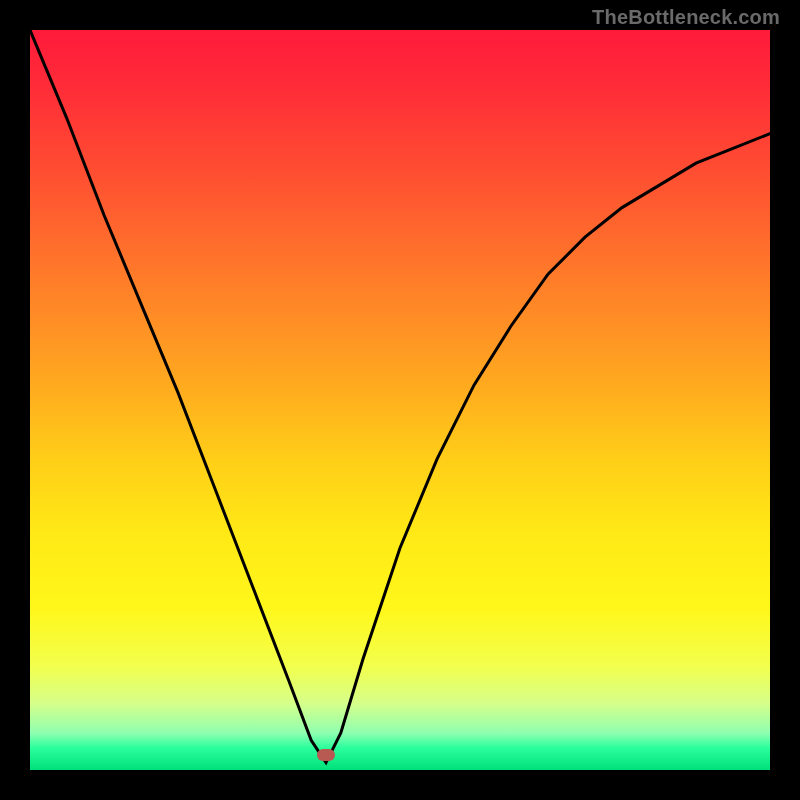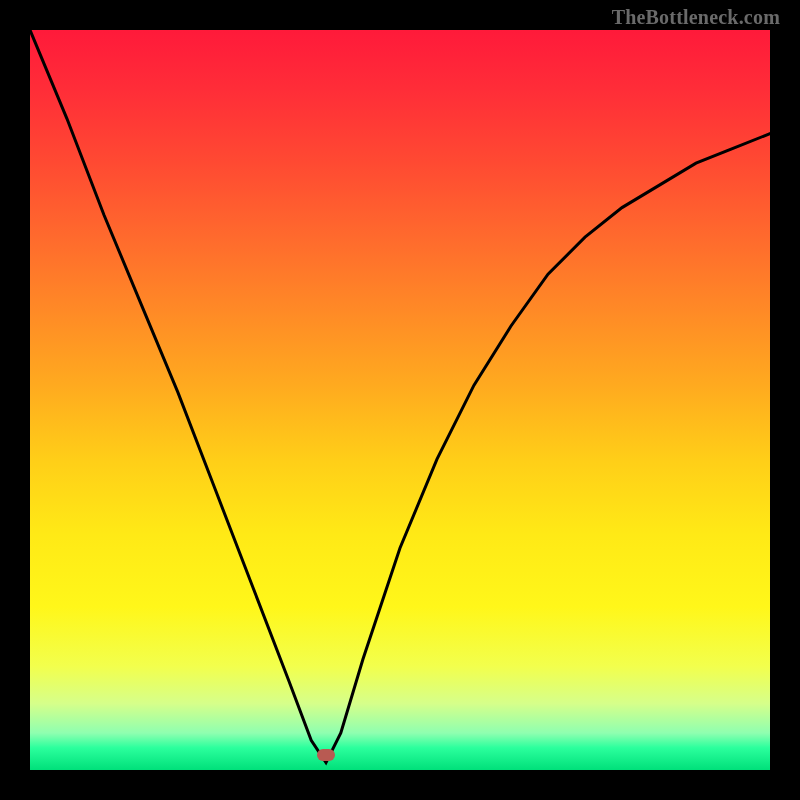--- a/index.html
+++ b/index.html
@@ -29,21 +29,21 @@
       #f2ff4d 86%,
       #d6ff8a 91%,
       #8fffb0 95%,
       #2bff9d 97%,
       #00e07a 100%);
   }
   .watermark {
     position: absolute;
     top: 6px;
     right: 20px;
-    font-family: Liberation Serif, serif;
+    font-family: Liberation Sans, sans-serif;
     font-size: 20px;
     font-weight: bold;
     color: #6a6a6a;
     letter-spacing: 0.2px;
   }
   .marker {
     position: absolute;
     width: 18px;
     height: 12px;
     border-radius: 6px;

